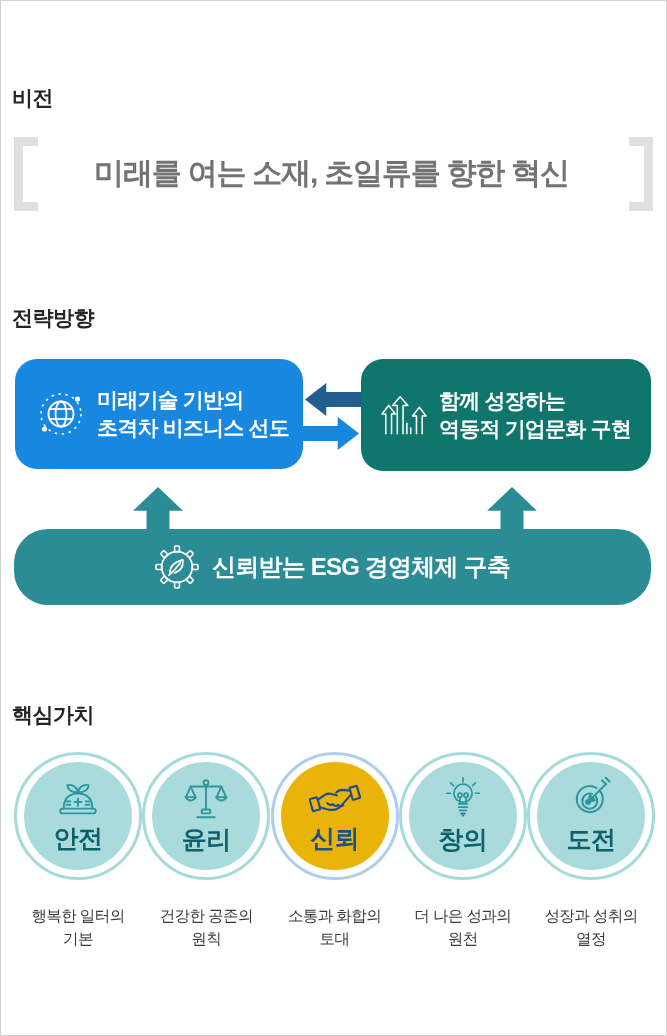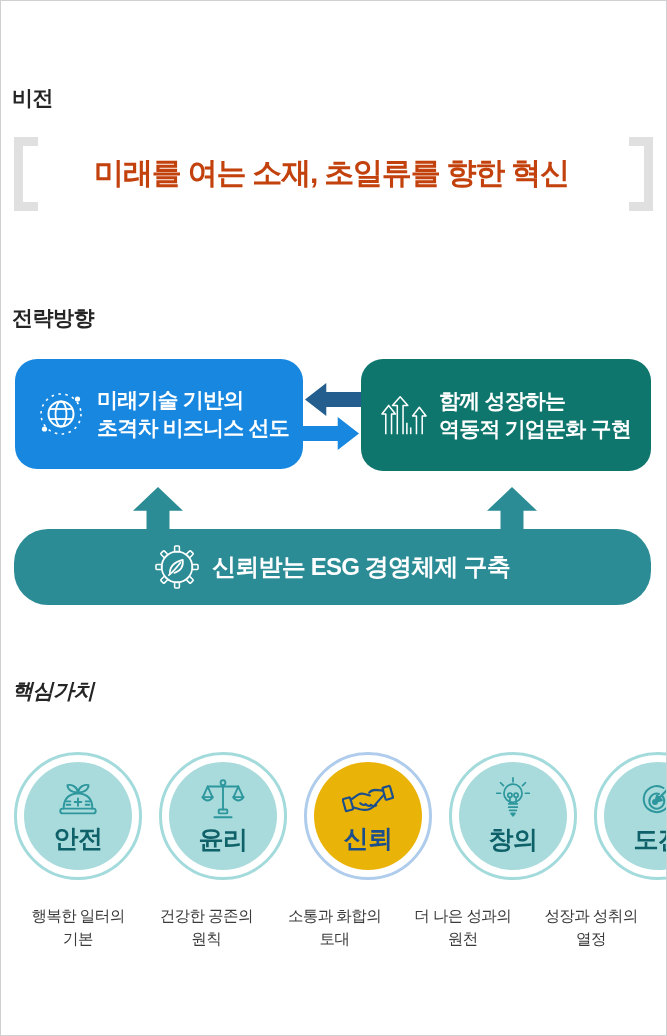--- a/index.html
+++ b/index.html
@@ -11,21 +11,21 @@
   .section-heading{
     position:absolute;font-size:21px;font-weight:700;color:#252525;letter-spacing:-0.5px;
   }
   
   .vision-row{position:absolute;left:13px;right:13px;top:136px;height:74px;}
   .bracket{position:absolute;top:0;width:24px;height:74px;box-sizing:border-box;}
   .bracket-left{left:0;border-left:9px solid #e0e0e0;border-top:9px solid #e0e0e0;border-bottom:9px solid #e0e0e0;}
   .bracket-right{right:0;border-right:9px solid #e0e0e0;border-top:9px solid #e0e0e0;border-bottom:9px solid #e0e0e0;}
   .vision-statement{
     position:absolute;left:36px;right:40px;top:50%;transform:translateY(-52%);
-    text-align:center;font-size:30px;font-weight:700;color:#c2410c;letter-spacing:-1.2px;white-space:nowrap;
+    text-align:center;font-size:30px;font-weight:700;color:#737373;letter-spacing:-1.2px;white-space:nowrap;
   }
   
   .strat-box{
     position:absolute;border-radius:22px;display:flex;align-items:center;
     color:#fff;font-weight:700;font-size:21px;line-height:1.32;letter-spacing:-0.8px;
   }
   .strat-box .lines span{display:block;white-space:nowrap;}
   .box-left{left:14px;top:358px;width:288px;height:110px;background:#1787e0;padding-left:22px;box-sizing:border-box;}
   .box-right{left:360px;top:358px;width:290px;height:112px;background:#0f766e;padding-left:20px;box-sizing:border-box;}
   .strat-box .icon-wrap{flex:0 0 auto;margin-right:12px;display:flex;}
@@ -44,21 +44,21 @@
   }
   .up-arrow-1{left:132px;}
   .up-arrow-2{left:486px;}
   .esg-bar{
     position:absolute;left:13px;top:528px;width:637px;height:76px;border-radius:34px;
     background:#2b8c95;display:flex;align-items:center;justify-content:center;
     color:#fff;font-size:24px;font-weight:700;letter-spacing:-0.8px;
   }
   .esg-bar .icon-wrap{margin-right:13px;display:flex;}
   
-  .values-row{position:absolute;left:13px;top:751px;width:641px;display:flex;justify-content:space-between;gap:17px;}
+  .values-row{position:absolute;left:13px;top:751px;width:641px;display:flex;justify-content:space-between;}
   .value-item{width:128px;}
   .ring{
     position:relative;width:122px;height:122px;border-radius:50%;
     border:3px solid #a3dadb;background:#fff;box-sizing:content-box;
   }
   .ring.blue{border-color:#afccec;}
   .inner-circle{
     position:absolute;inset:7px;border-radius:50%;background:#a9dbdc;
     display:flex;flex-direction:column;align-items:center;justify-content:center;
   }
@@ -144,21 +144,21 @@
           </g>
           <circle cx="23" cy="23" r="16"></circle>
           <path d="M15.5 30.5 Q15 19 29 15.5 Q30.5 26 19.5 29.5" stroke-linejoin="round"></path>
           <path d="M14.5 31.5 Q20 27 26.5 18.5" stroke-linecap="round"></path>
         </g>
       </svg>
     </span>
     <span>신뢰받는 ESG 경영체제 구축</span>
   </div>
 
-  <h2 class="section-heading" style="left:11px;top:659px;font-style:italic;">핵심가치</h2>
+  <h2 class="section-heading" style="left:11px;top:683px;">핵심가치</h2>
 
   <div class="values-row">
 
     <div class="value-item">
       <div class="ring">
         <div class="inner-circle">
           <span>
             <svg width="46" height="42" viewBox="0 0 48 42">
               <g fill="none" stroke="#2e979d" stroke-width="2" stroke-linecap="round" stroke-linejoin="round">
                 <path d="M9 31 Q9 16 24 15 Q39 16 39 31"></path>

